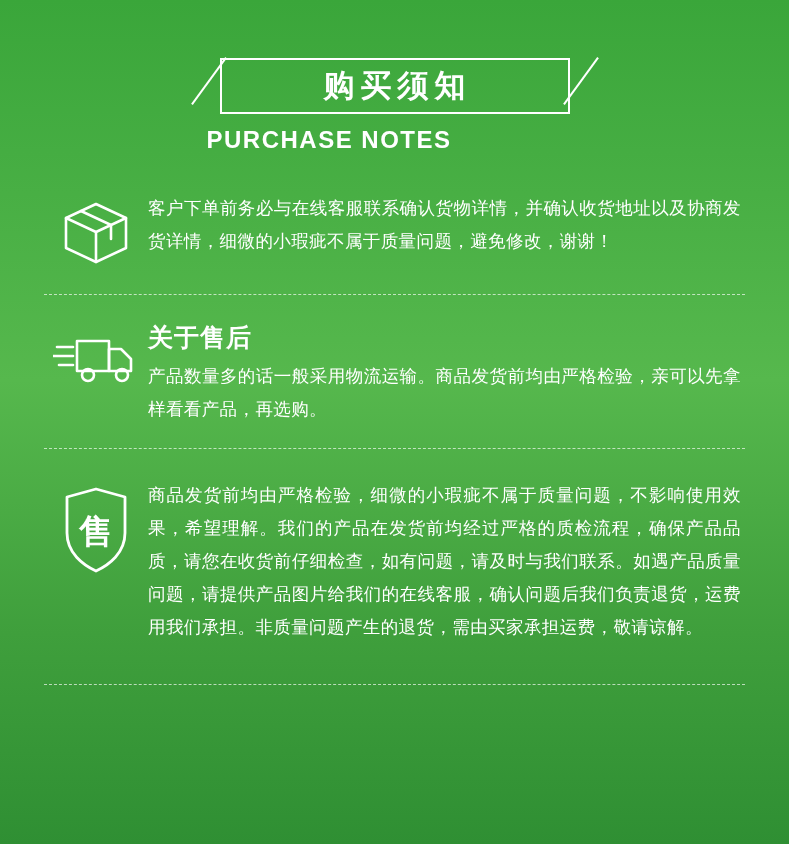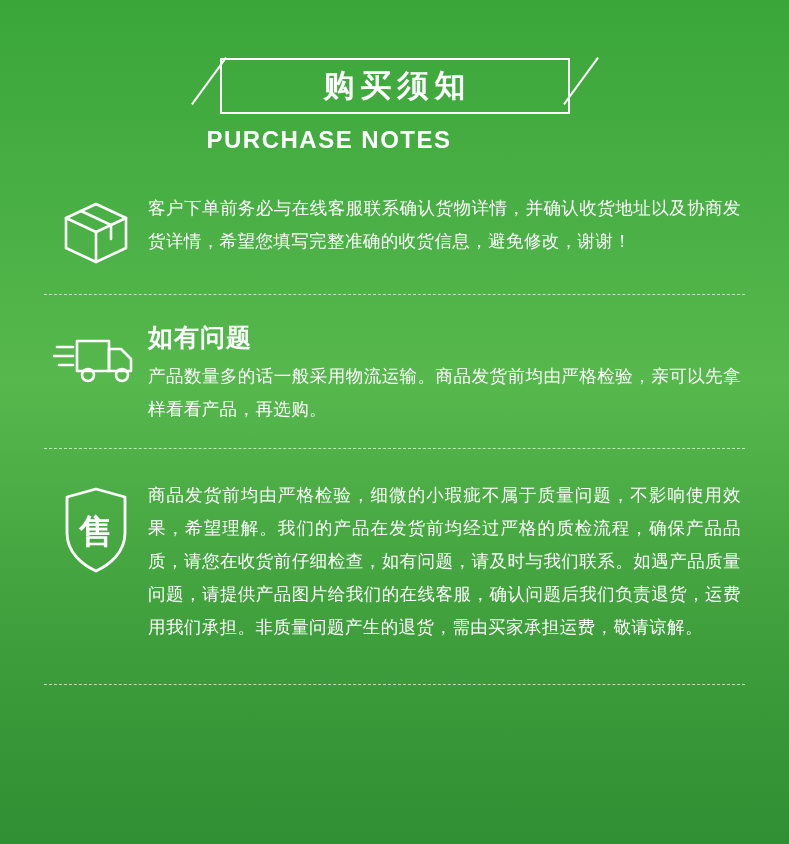--- a/index.html
+++ b/index.html
@@ -143,40 +143,40 @@
   <div class="section shipping">
     <div class="icon-col">
       <svg width="76" height="70" viewBox="0 0 76 70" fill="none" stroke="#ffffff" stroke-width="2.6" stroke-linejoin="round" stroke-linecap="round">
         <path d="M8 20 L38 6 L68 20 L68 50 L38 64 L8 50 Z"></path>
         <path d="M8 20 L38 34 L68 20"></path>
         <path d="M38 34 L38 64"></path>
         <path d="M23 13 L53 27 L53 41"></path>
       </svg>
     </div>
     <div class="text-col">
-      <div class="sec-body">客户下单前务必与在线客服联系确认货物详情，并确认收货地址以及协商发货详情，希望您填写完整准确的收货信息，避免修改，谢谢！</div>
+      <div class="sec-body">客户下单前务必与在线客服联系确认货物详情，并确认收货地址以及协商发货详情，细微的小瑕疵不属于质量问题，避免修改，谢谢！</div>
     </div>
   </div>
 
   <div class="divider first"></div>
 
   <div class="section transport">
     <div class="icon-col">
       <svg width="86" height="62" viewBox="0 0 86 62" fill="none" stroke="#ffffff" stroke-width="2.6" stroke-linejoin="round" stroke-linecap="round">
         <path d="M24 14 L56 14 L56 44 L24 44 Z"></path>
         <path d="M56 22 L68 22 L78 32 L78 44 L56 44 Z"></path>
         <circle cx="35" cy="48" r="6"></circle>
         <circle cx="69" cy="48" r="6"></circle>
         <path d="M4 20 L20 20"></path>
         <path d="M0 29 L20 29"></path>
         <path d="M6 38 L20 38"></path>
       </svg>
     </div>
     <div class="text-col">
-      <div class="sec-title">如有问题</div>
+      <div class="sec-title">关于售后</div>
       <div class="sec-body">产品数量多的话一般采用物流运输。商品发货前均由严格检验，亲可以先拿样看看产品，再选购。</div>
     </div>
   </div>
 
   <div class="divider"></div>
 
   <div class="section aftersale">
     <div class="icon-col">
       <svg width="78" height="92" viewBox="0 0 78 92">
         <path d="M10 12 L39 4 L68 12 L68 48 C68 68 52 80 39 86 C26 80 10 68 10 48 Z" fill="none" stroke="#ffffff" stroke-width="2.8" stroke-linejoin="round"></path>

